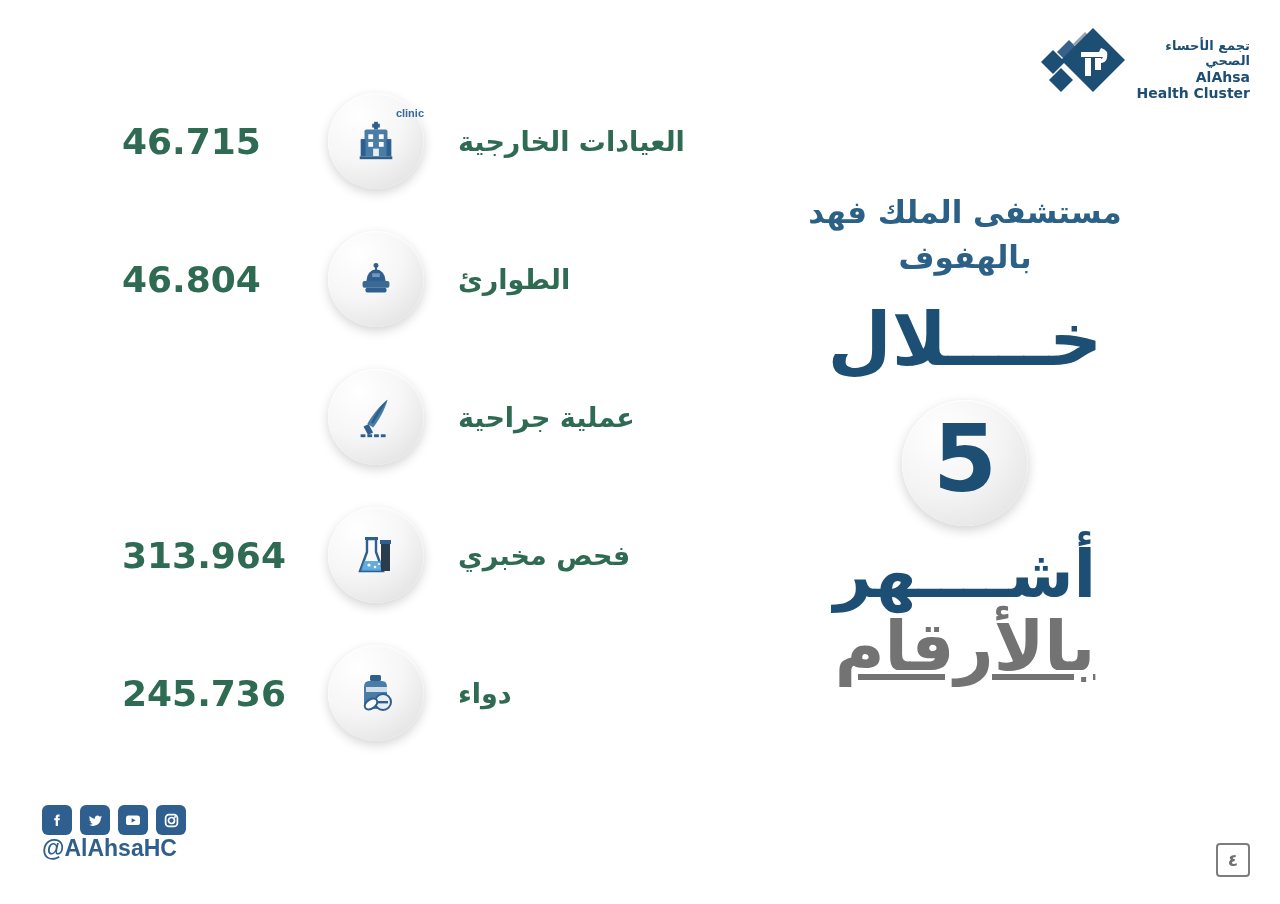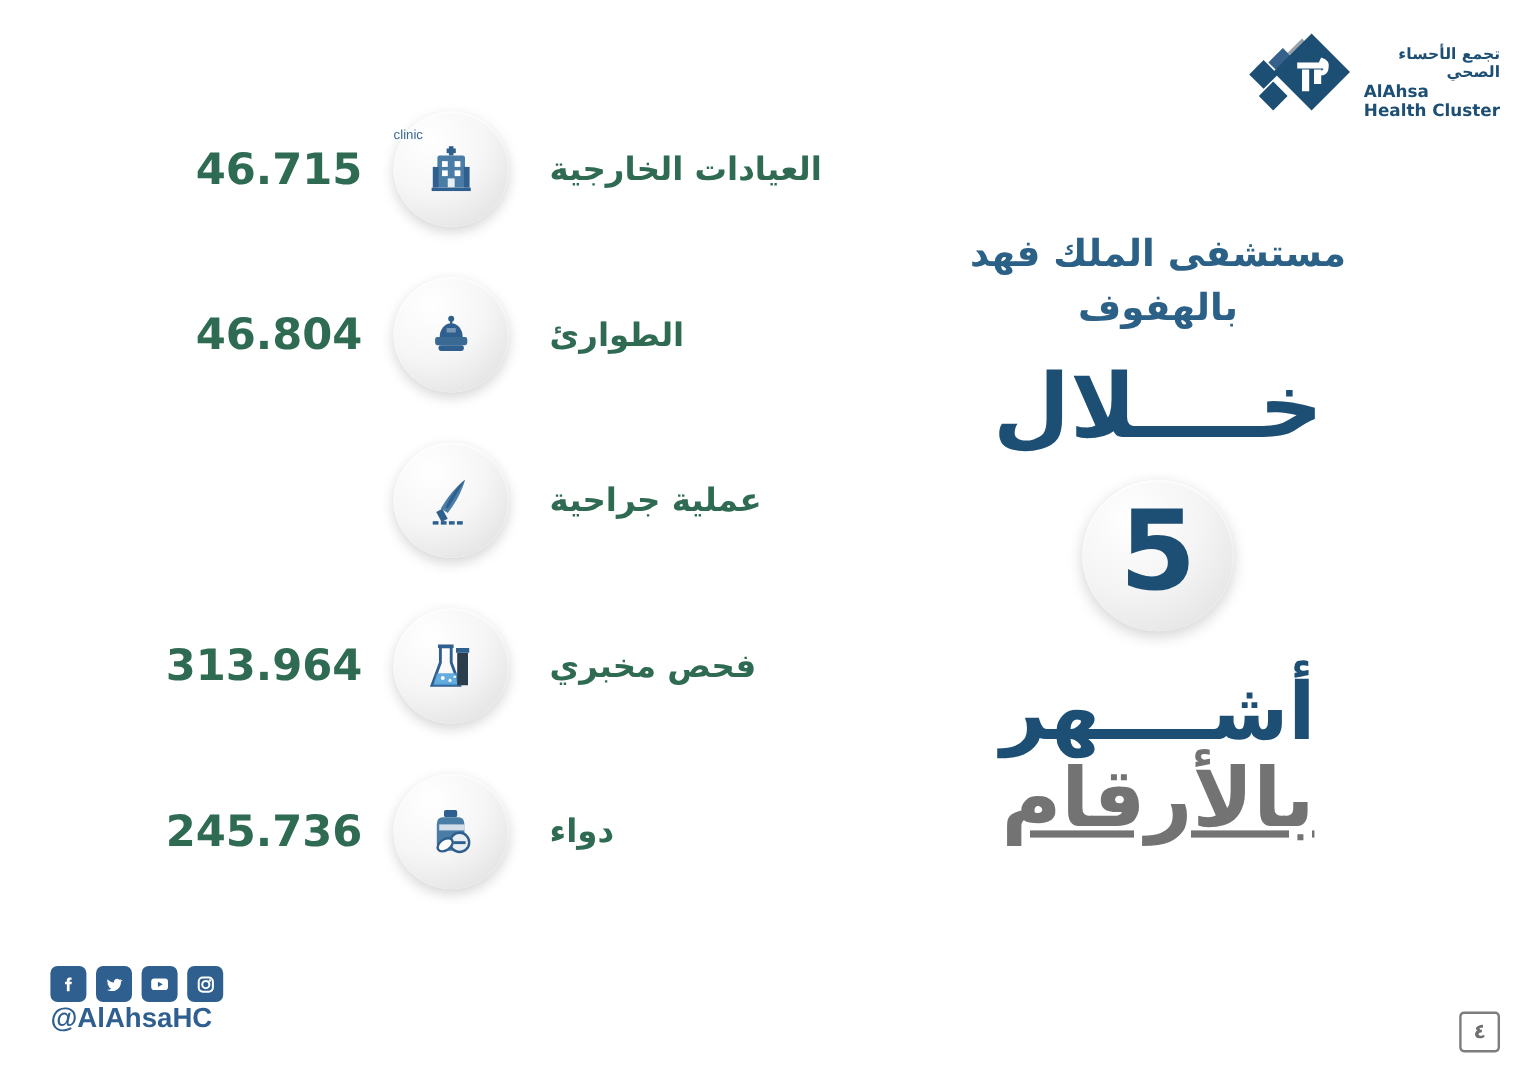--- a/index.html
+++ b/index.html
@@ -17,20 +17,21 @@
   #logo {
     position: absolute;
     top: 22px;
     right: 30px;
     display: flex;
     align-items: center;
     gap: 10px;
     direction: rtl;
   }
   #logo-text {
+    text-align: right;
     line-height: 1.18;
     color: #1d4e74;
   }
   #logo-text .ar1 { font-size: 13px; font-weight: bold; letter-spacing: 0.5px; }
   #logo-text .ar2 { font-size: 13px; font-weight: bold; letter-spacing: 0.5px; }
   #logo-text .en1 { font-size: 14px; font-weight: bold; direction: ltr; }
   #logo-text .en2 { font-size: 14px; font-weight: bold; direction: ltr; }
   #logo-mark { width: 96px; height: 96px; }
 
   
@@ -74,21 +75,21 @@
   #big-number {
     font-size: 92px;
     font-weight: bold;
     color: #1d4e74;
     line-height: 1;
     padding-bottom: 6px;
   }
   #months-word {
     font-size: 66px;
     font-weight: bold;
-    margin-top: 29px;
+    margin-top: 10px;
     letter-spacing: -1px;
     color: #1d4e74;
   }
   #innumbers-word {
     font-size: 68px;
     font-weight: bold;
     margin-top: -6px;
     color: #737373;
     text-decoration: underline;
   }
@@ -126,32 +127,33 @@
     justify-content: center;
     margin: 0 26px;
     position: relative;
   }
   .stat-icon-circle svg { display: block; }
   .icon-caption {
     position: absolute;
     top: 14px;
     left: 0;
     right: 0;
-    text-align: left;
+    text-align: right;
     font-size: 11px;
     color: #3a6a93;
     direction: ltr;
     font-family: "Liberation Sans", sans-serif;
+    font-weight: bold;
   }
   .stat-value {
     font-size: 36px;
     font-weight: bold;
     color: #2e6b52;
     direction: ltr;
-    text-align: right;
+    text-align: left;
     min-width: 180px;
   }
 
   
   #social {
     position: absolute;
     left: 42px;
     bottom: 42px;
     direction: ltr;
   }

